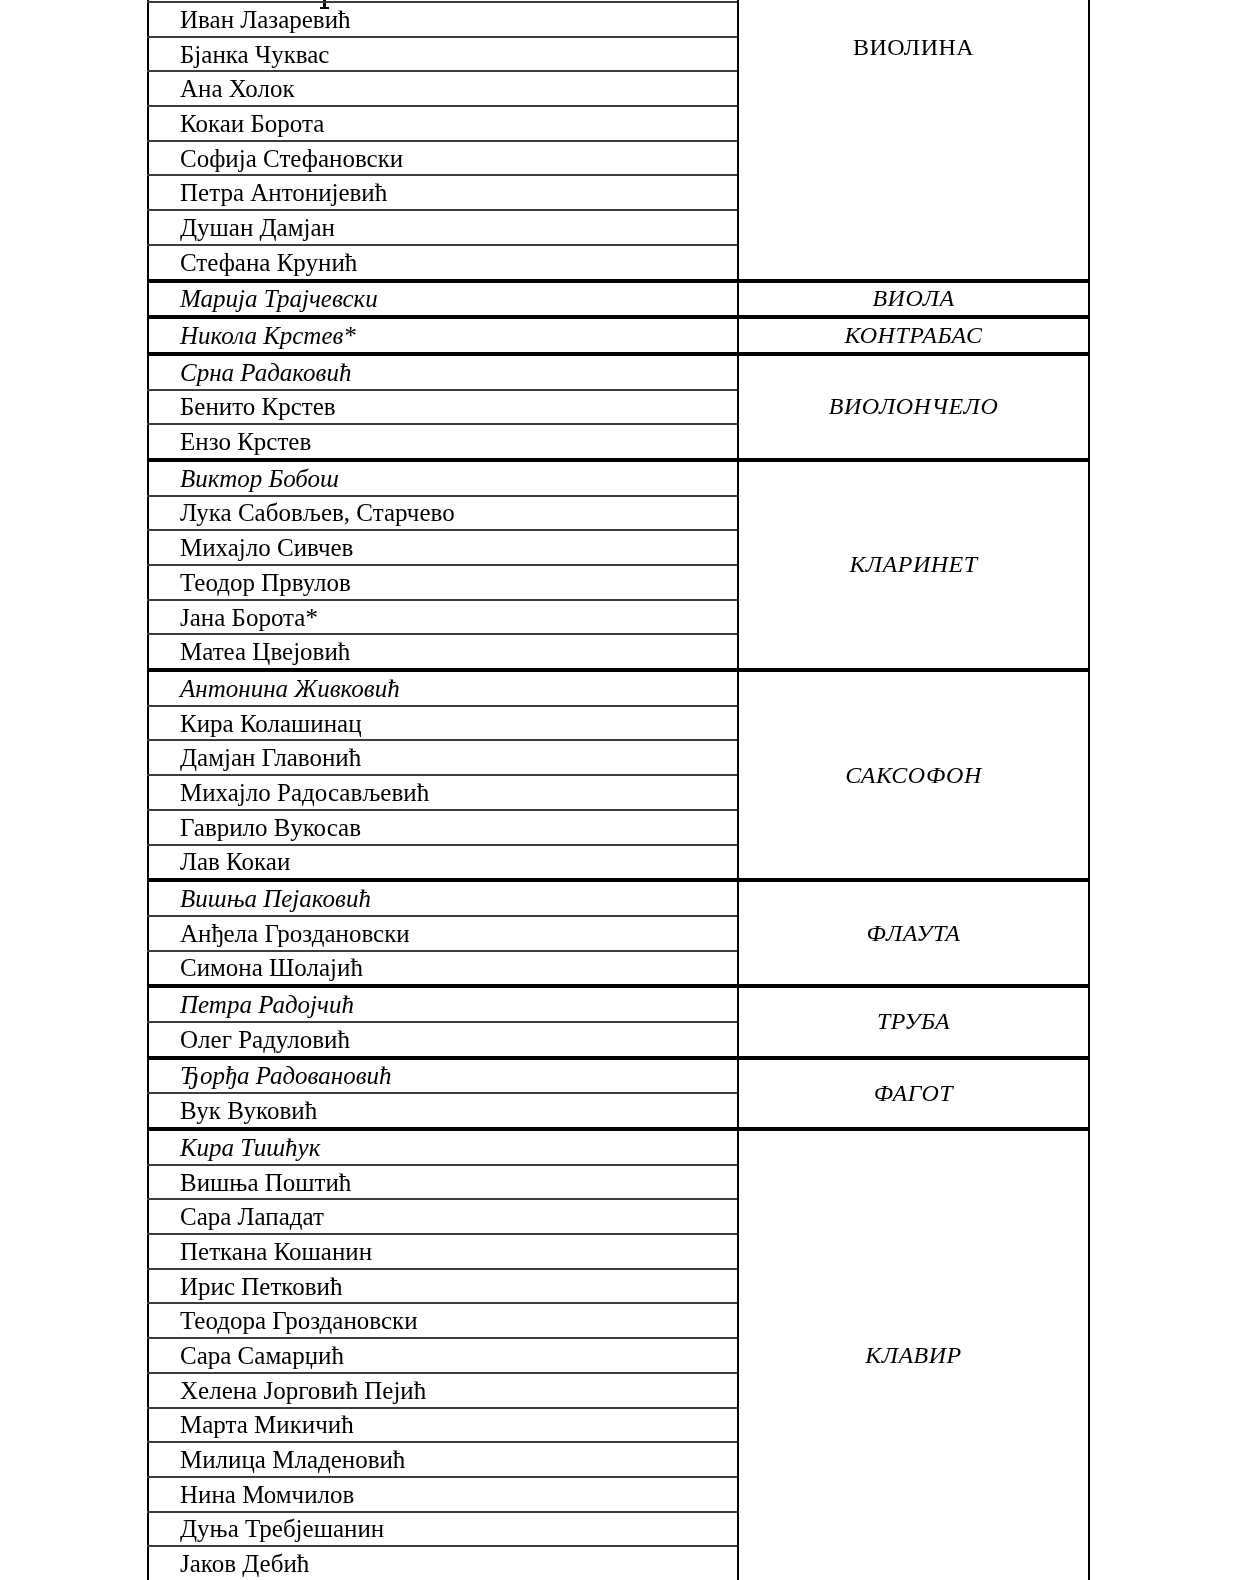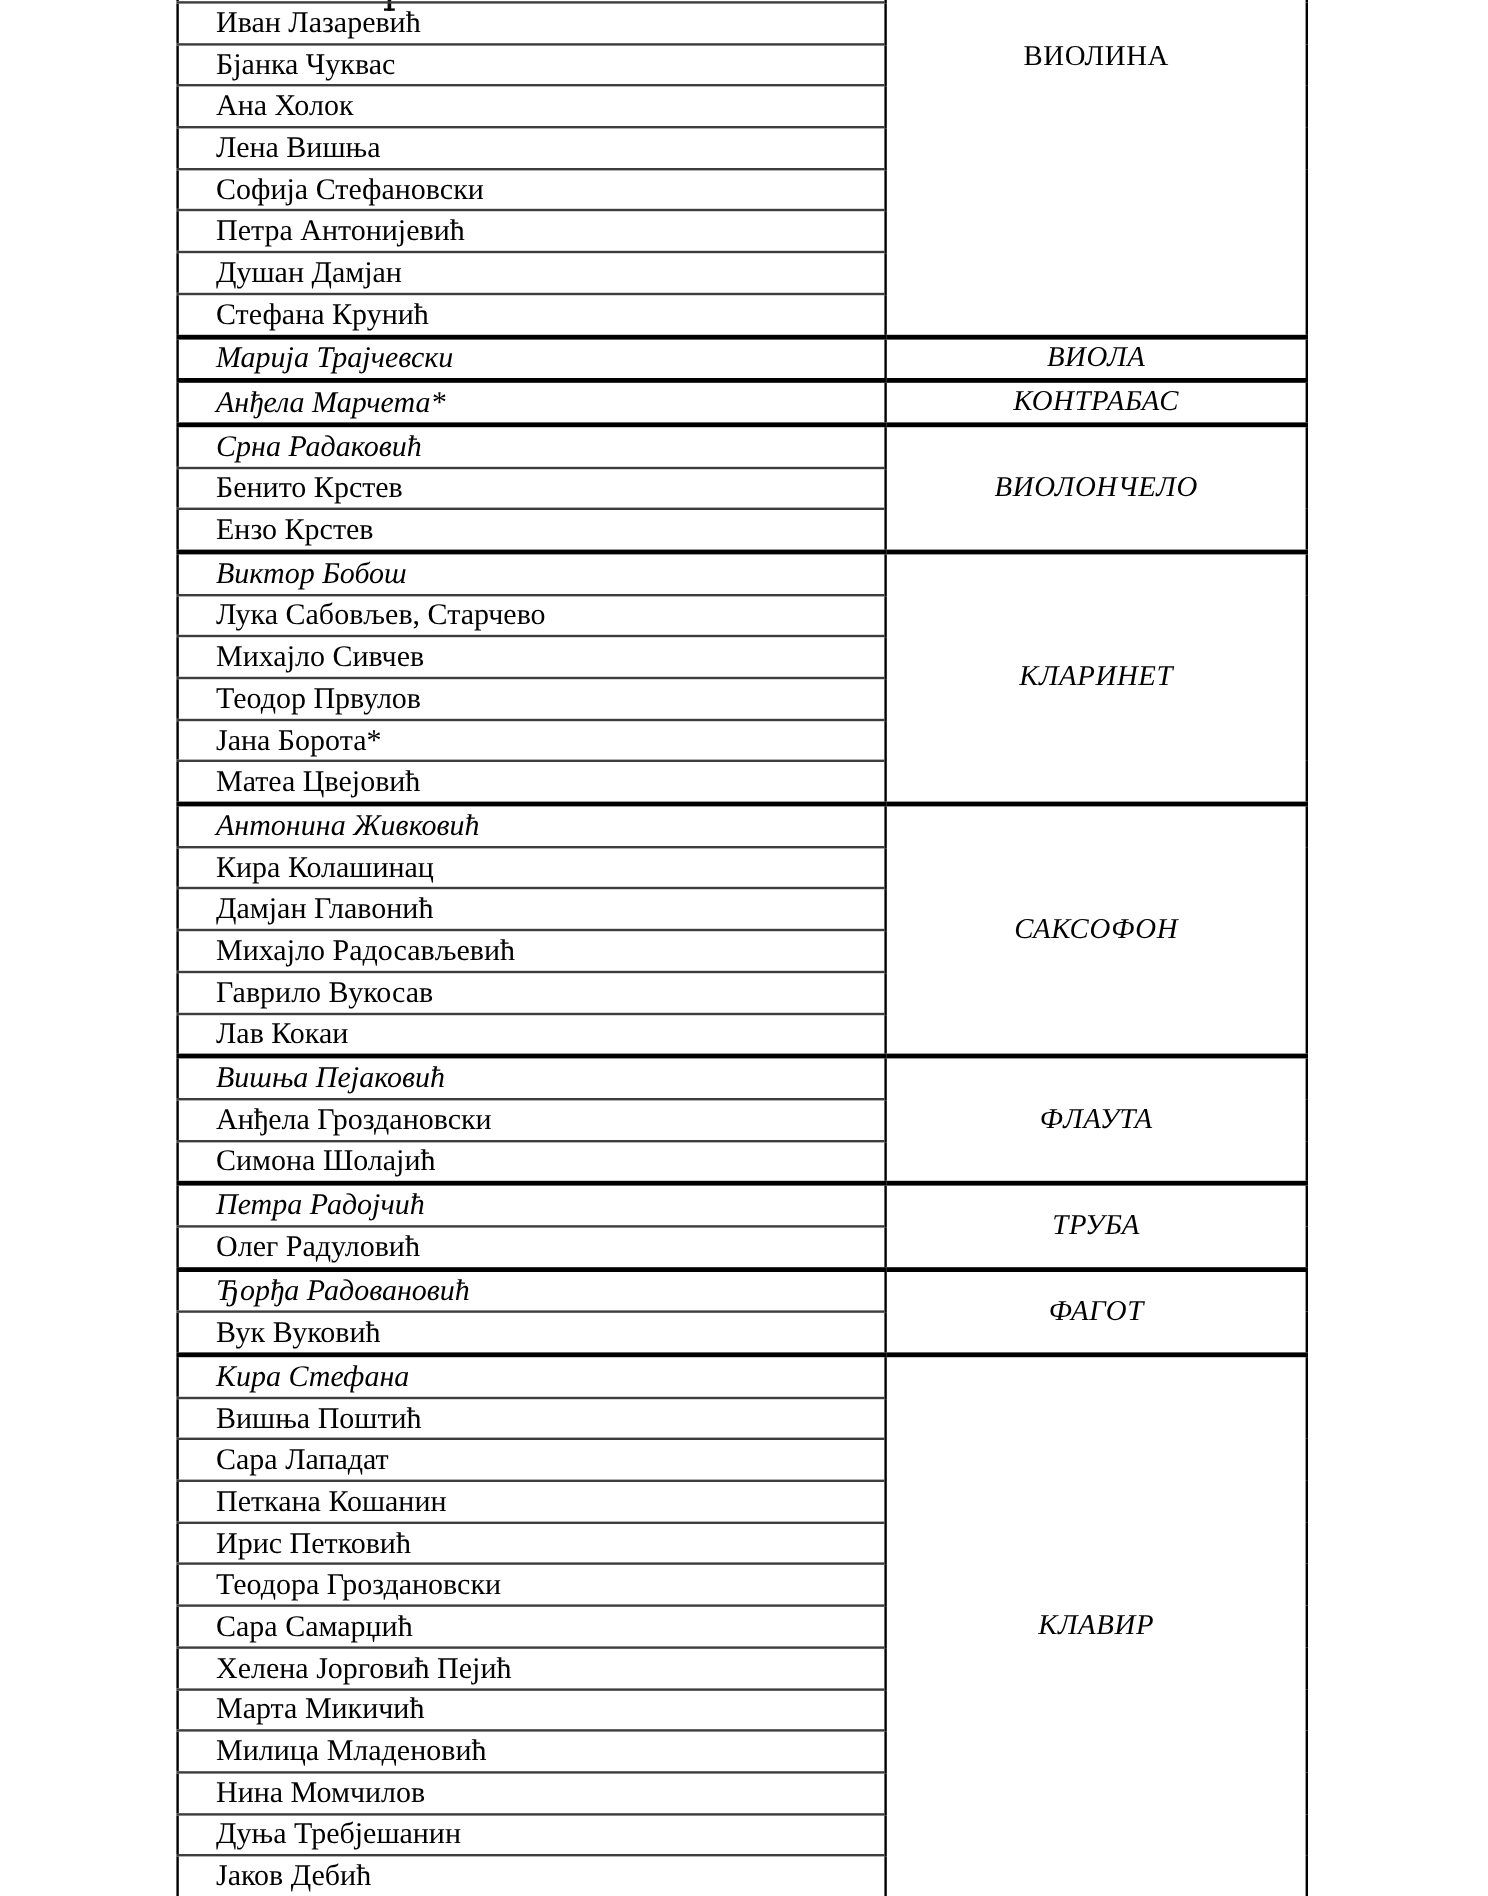--- a/index.html
+++ b/index.html
@@ -79,42 +79,42 @@
     <tr>
           <td class="name-cell">Иван Лазаревић</td>
         </tr>
     <tr>
           <td class="name-cell">Бјанка Чуквас</td>
         </tr>
     <tr>
           <td class="name-cell">Ана Холок</td>
         </tr>
     <tr>
-          <td class="name-cell">Лена Вишња</td>
+          <td class="name-cell">Кокаи Борота</td>
         </tr>
     <tr>
           <td class="name-cell">Софија Стефановски</td>
         </tr>
     <tr>
           <td class="name-cell">Петра Антонијевић</td>
         </tr>
     <tr>
           <td class="name-cell">Душан Дамјан</td>
         </tr>
     <tr>
           <td class="name-cell">Стефана Крунић</td>
         </tr>
 
     <tr class="sec">
       <td class="name-cell">Марија Трајчевски</td>
       <td class="instr-cell" rowspan="1">ВИОЛА</td>
     </tr>
 
     <tr class="sec">
-      <td class="name-cell">Анђела Марчета*</td>
+      <td class="name-cell">Никола Крстев*</td>
       <td class="instr-cell" rowspan="1">КОНТРАБАС</td>
     </tr>
 
     <tr class="sec">
       <td class="name-cell">Срна Радаковић</td>
       <td class="instr-cell" rowspan="3">ВИОЛОНЧЕЛО</td>
     </tr>
     <tr>
           <td class="name-cell">Бенито Крстев</td>
         </tr>
@@ -183,21 +183,21 @@
 
     <tr class="sec">
       <td class="name-cell">Ђорђа Радовановић</td>
       <td class="instr-cell" rowspan="2">ФАГОТ</td>
     </tr>
     <tr>
           <td class="name-cell">Вук Вуковић</td>
         </tr>
 
     <tr class="sec">
-      <td class="name-cell">Кира Стефана</td>
+      <td class="name-cell">Кира Тишћук</td>
       <td class="instr-cell" rowspan="13">КЛАВИР</td>
     </tr>
     <tr>
           <td class="name-cell">Вишња Поштић</td>
         </tr>
     <tr>
           <td class="name-cell">Сара Лападат</td>
         </tr>
     <tr>
           <td class="name-cell">Петкана Кошанин</td>

